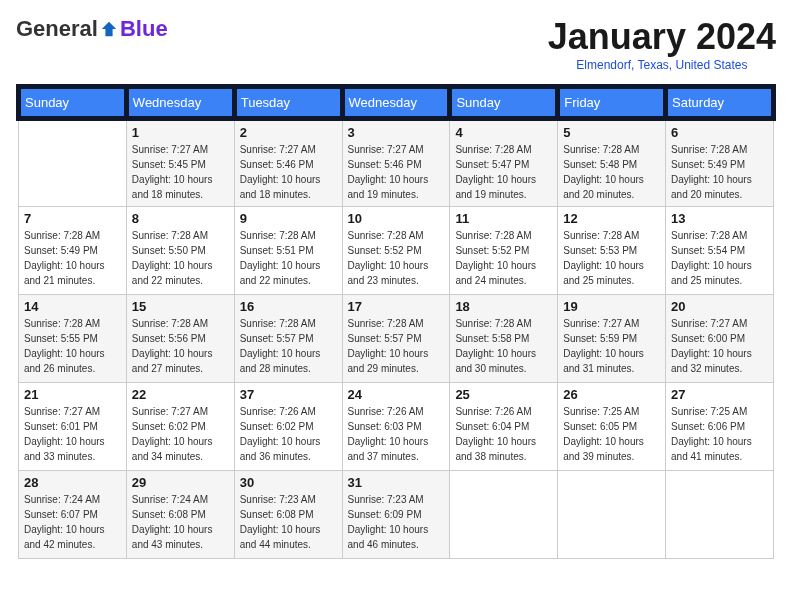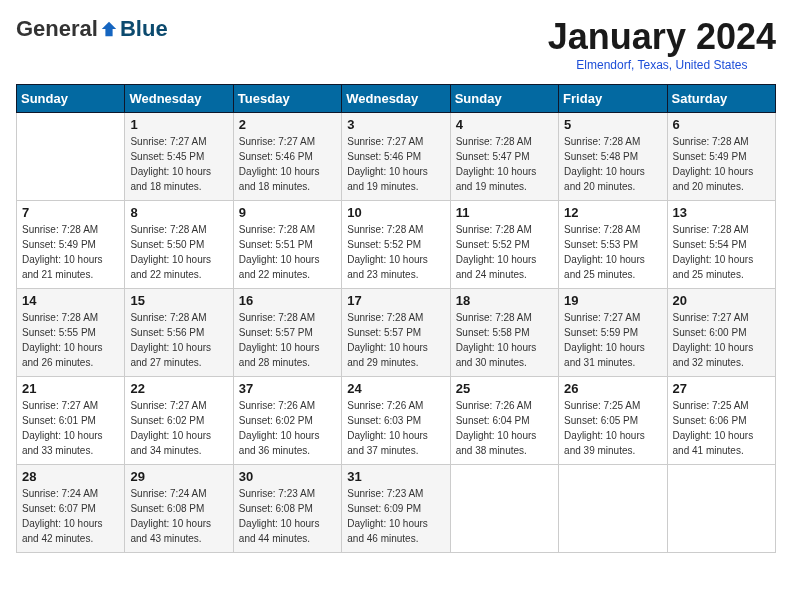--- a/index.html
+++ b/index.html
@@ -22,21 +22,21 @@
       align-items: flex-end;
     }
     .logo-text {
       display: flex;
       align-items: center;
       font-size: 22px;
       font-weight: bold;
       color: #1a1a1a;
     }
     .logo-general { color: #333; }
-    .logo-blue { color: #0c4a6e; }
+    .logo-blue { color: #6d28d9; }
     .logo-icon {
       width: 18px;
       height: 18px;
       margin-left: 2px;
       margin-right: 2px;
     }
     .title-block {
       text-align: center;
     }
     .calendar-title {
@@ -47,27 +47,27 @@
     .calendar-subtitle {
       font-size: 12px;
       color: #1d4ed8;
     }
     table {
       width: 100%;
       border-collapse: collapse;
       table-layout: fixed;
     }
     thead tr th {
-      background-color: #0369a1;
+      background-color: #3b82f6;
       color: #fff;
       font-size: 13px;
-      font-weight: bold;
+      font-weight: normal;
       padding: 6px 4px;
       text-align: left;
-      border: 1px solid #0f172a;
+      border: 5px solid #0f172a;
     }
     tbody tr td {
       vertical-align: top;
       border: 1px solid #ccc;
       padding: 4px 5px;
       font-size: 10.5px;
       color: #222;
       height: 88px;
     }
     tbody tr td.empty {

